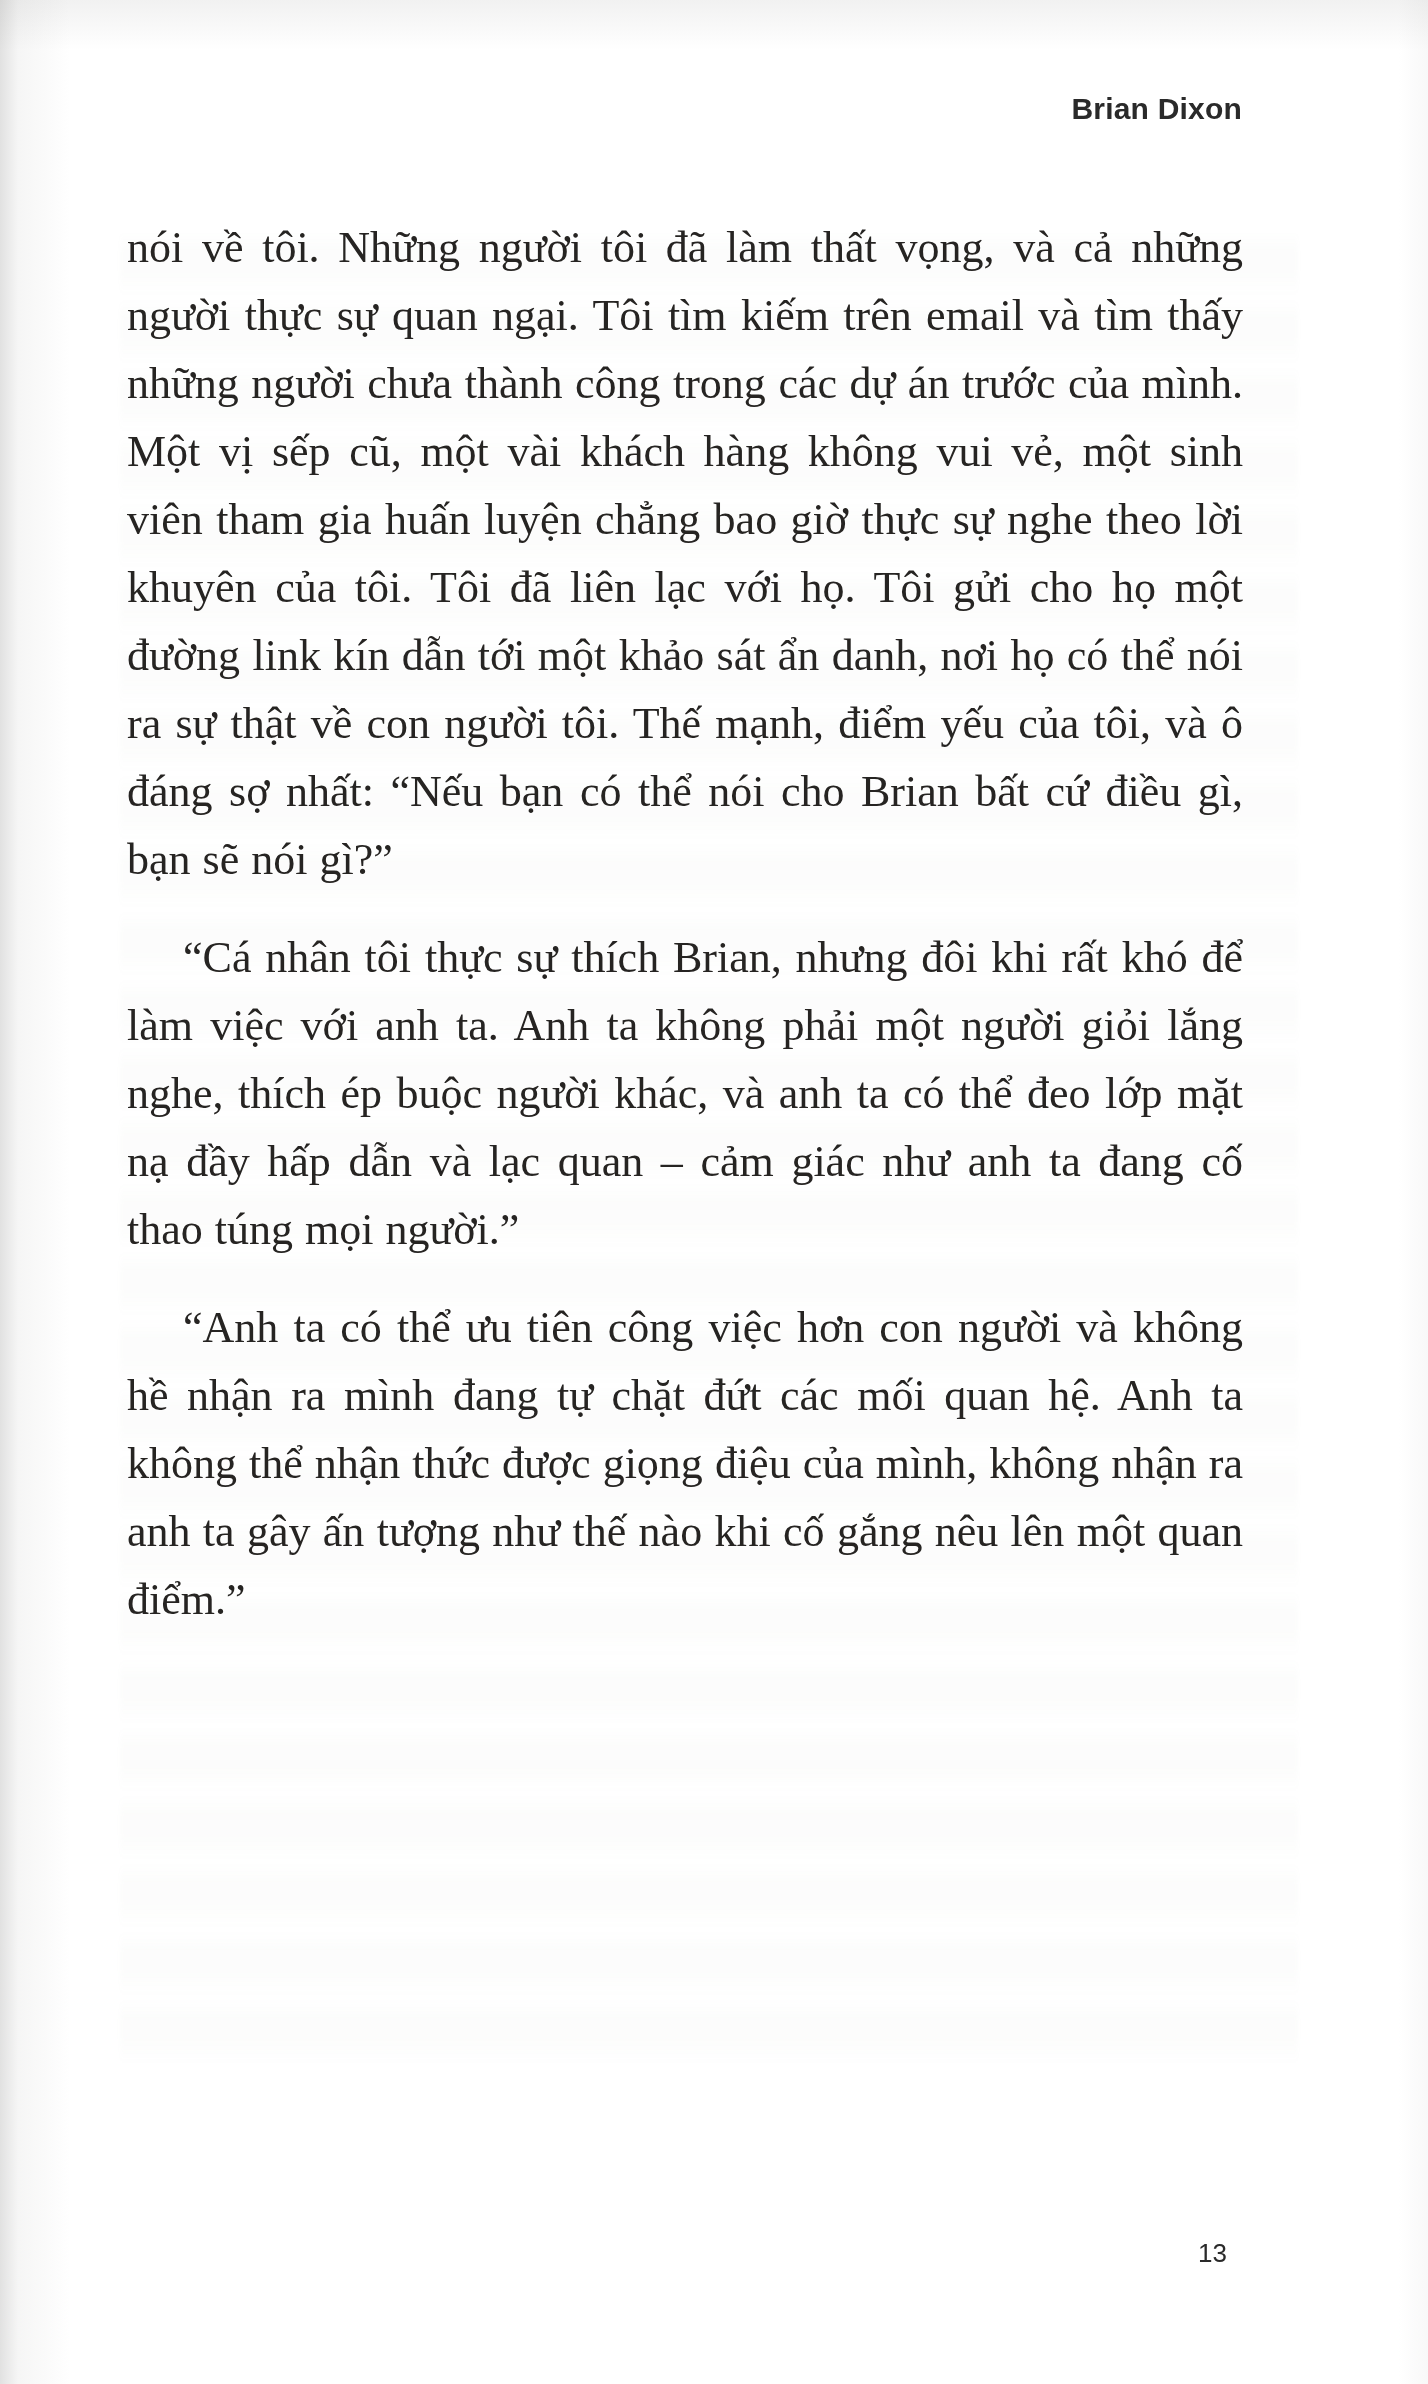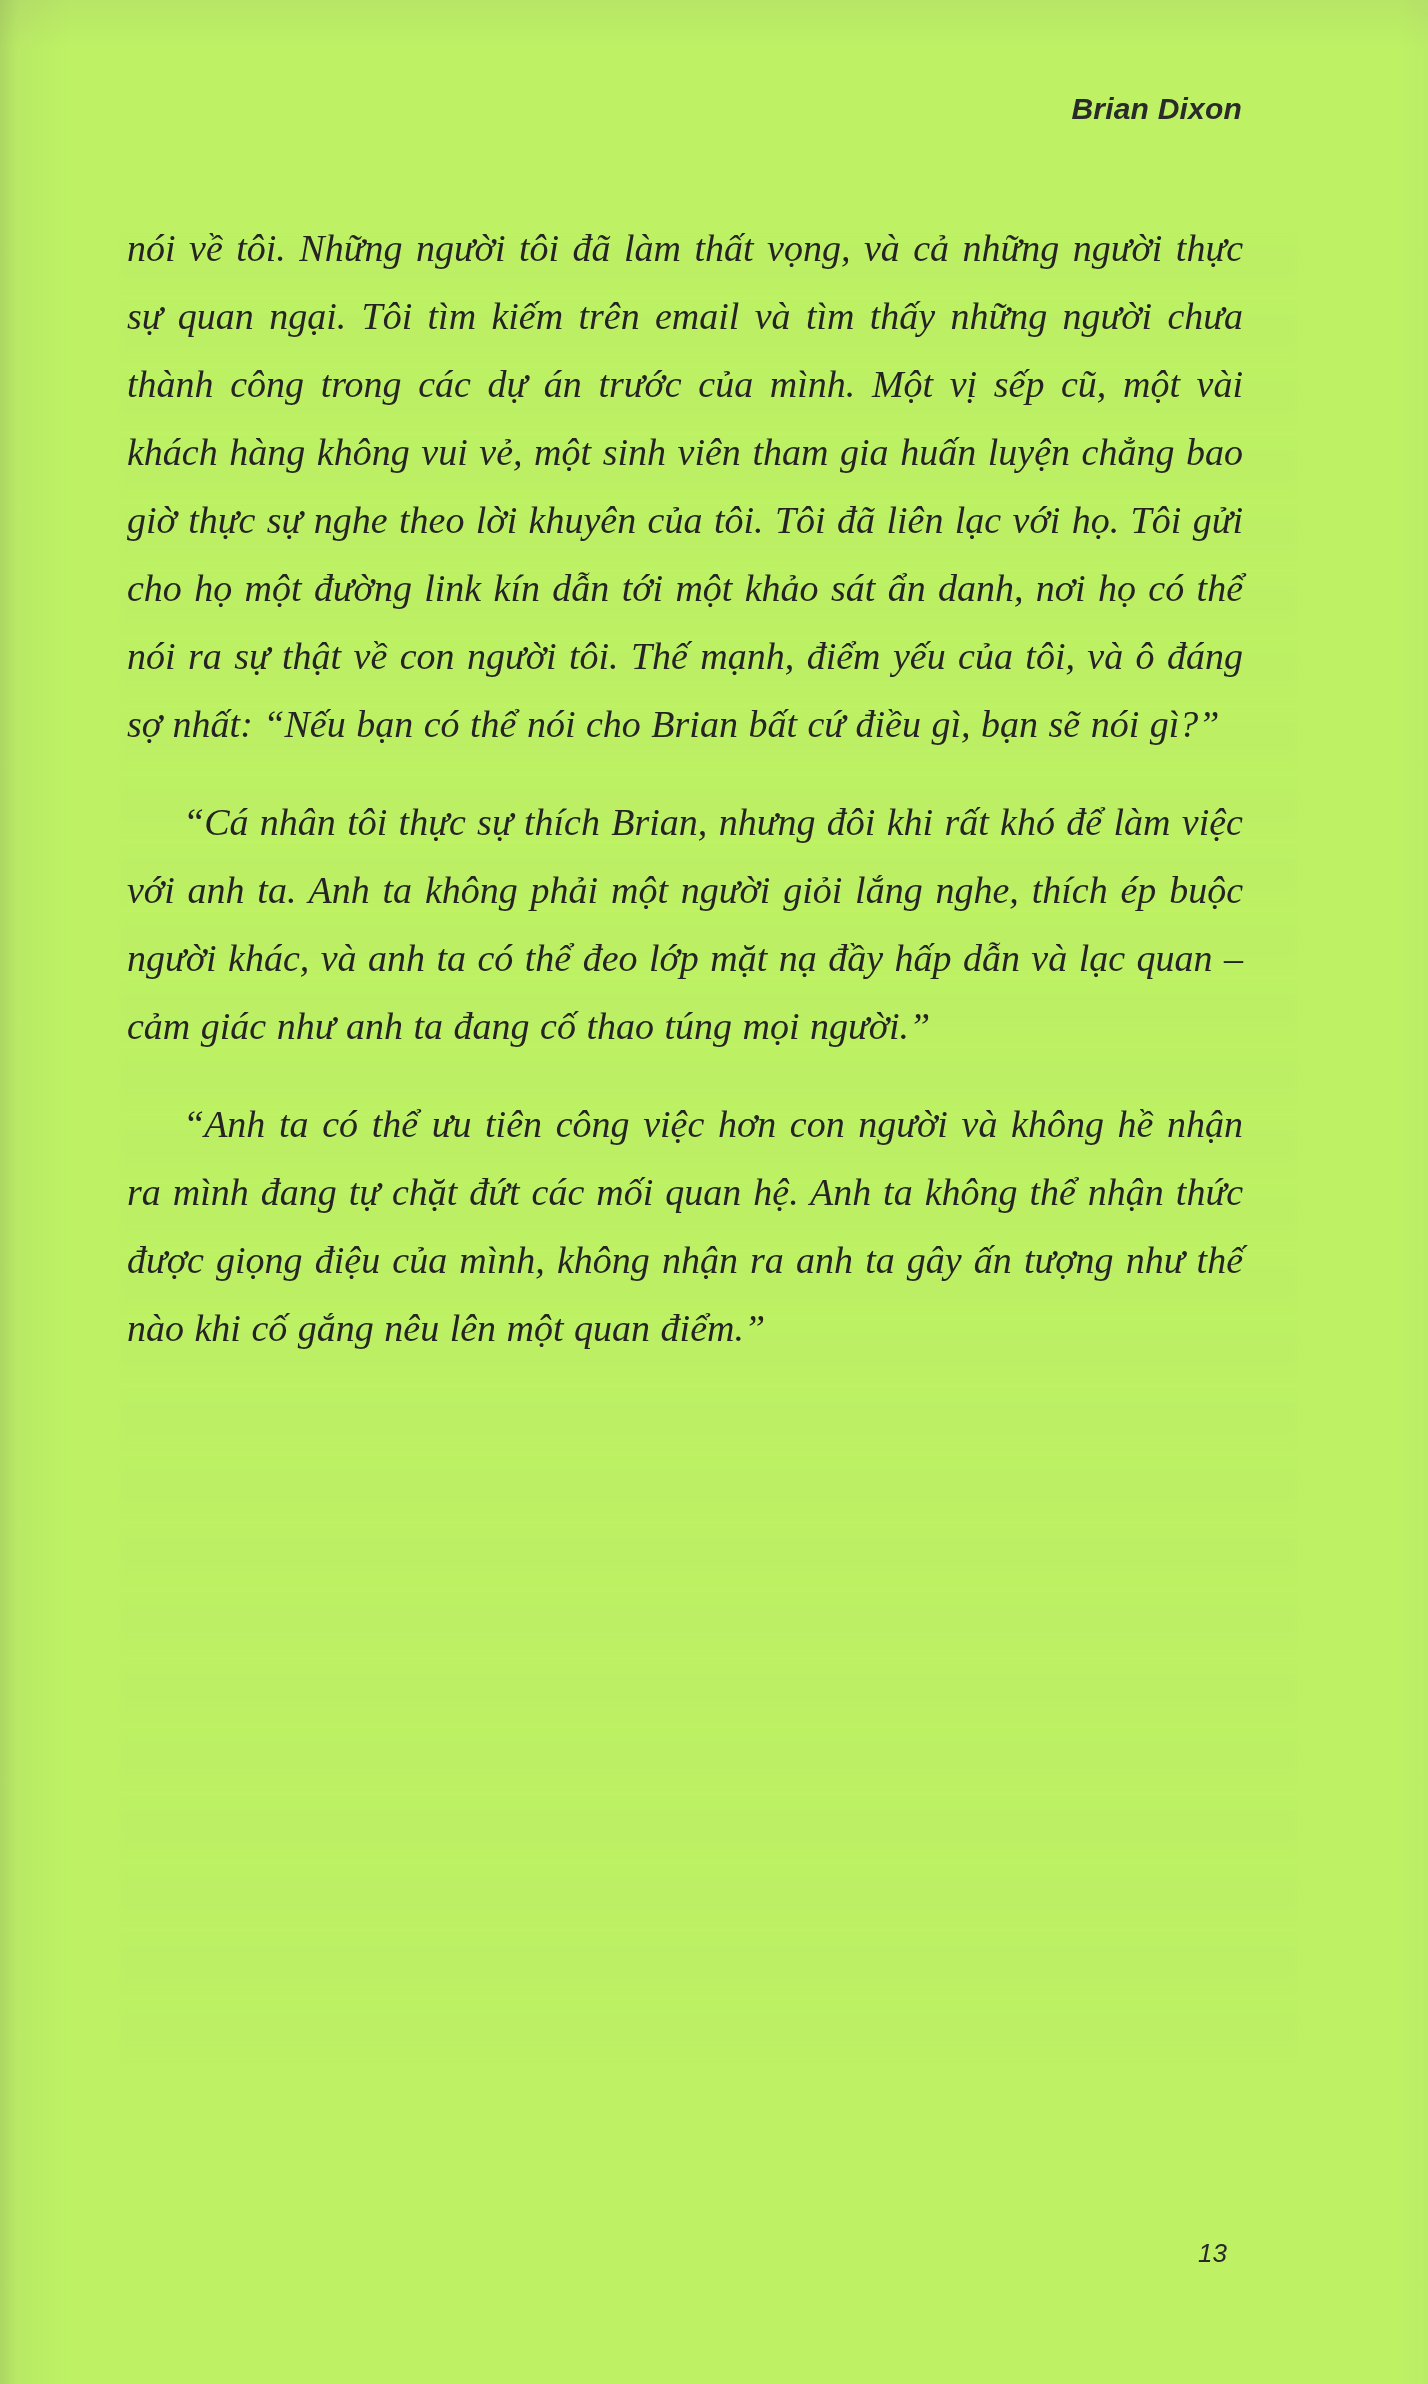--- a/index.html
+++ b/index.html
@@ -5,25 +5,24 @@
   html, body {
     margin: 0;
     padding: 0;
     background: #e8e8e8;
   }
   .page {
     position: relative;
     width: 1428px;
     height: 2384px;
     margin: 0 auto;
-    background: #bef264;
+    background: #ffffff;
     overflow: hidden;
     font-family: "Liberation Serif", serif;
     color: #262422;
-    font-style: italic;
   }
   
   .scan-shadow {
     position: absolute;
     inset: 0;
     pointer-events: none;
     background:
       linear-gradient(90deg, rgba(90,90,88,0.18) 0px, rgba(120,120,118,0.07) 18px, rgba(0,0,0,0) 70px),
       linear-gradient(180deg, rgba(120,120,118,0.10) 0px, rgba(0,0,0,0) 50px),
       linear-gradient(270deg, rgba(140,140,138,0.06) 0px, rgba(0,0,0,0) 30px);
@@ -54,21 +53,21 @@
     font-weight: 700;
     font-size: 30px;
     letter-spacing: 0.2px;
     color: #2a2a2a;
   }
   .body-text {
     position: absolute;
     top: 214px;
     left: 127px;
     width: 1116px;
-    font-size: 38px;
+    font-size: 44px;
     line-height: 68px;
     text-align: justify;
     text-justify: inter-word;
   }
   .body-text p {
     margin: 0 0 30px 0;
     word-spacing: 1px;
   }
   .body-text p.indent {
     text-indent: 56px;

